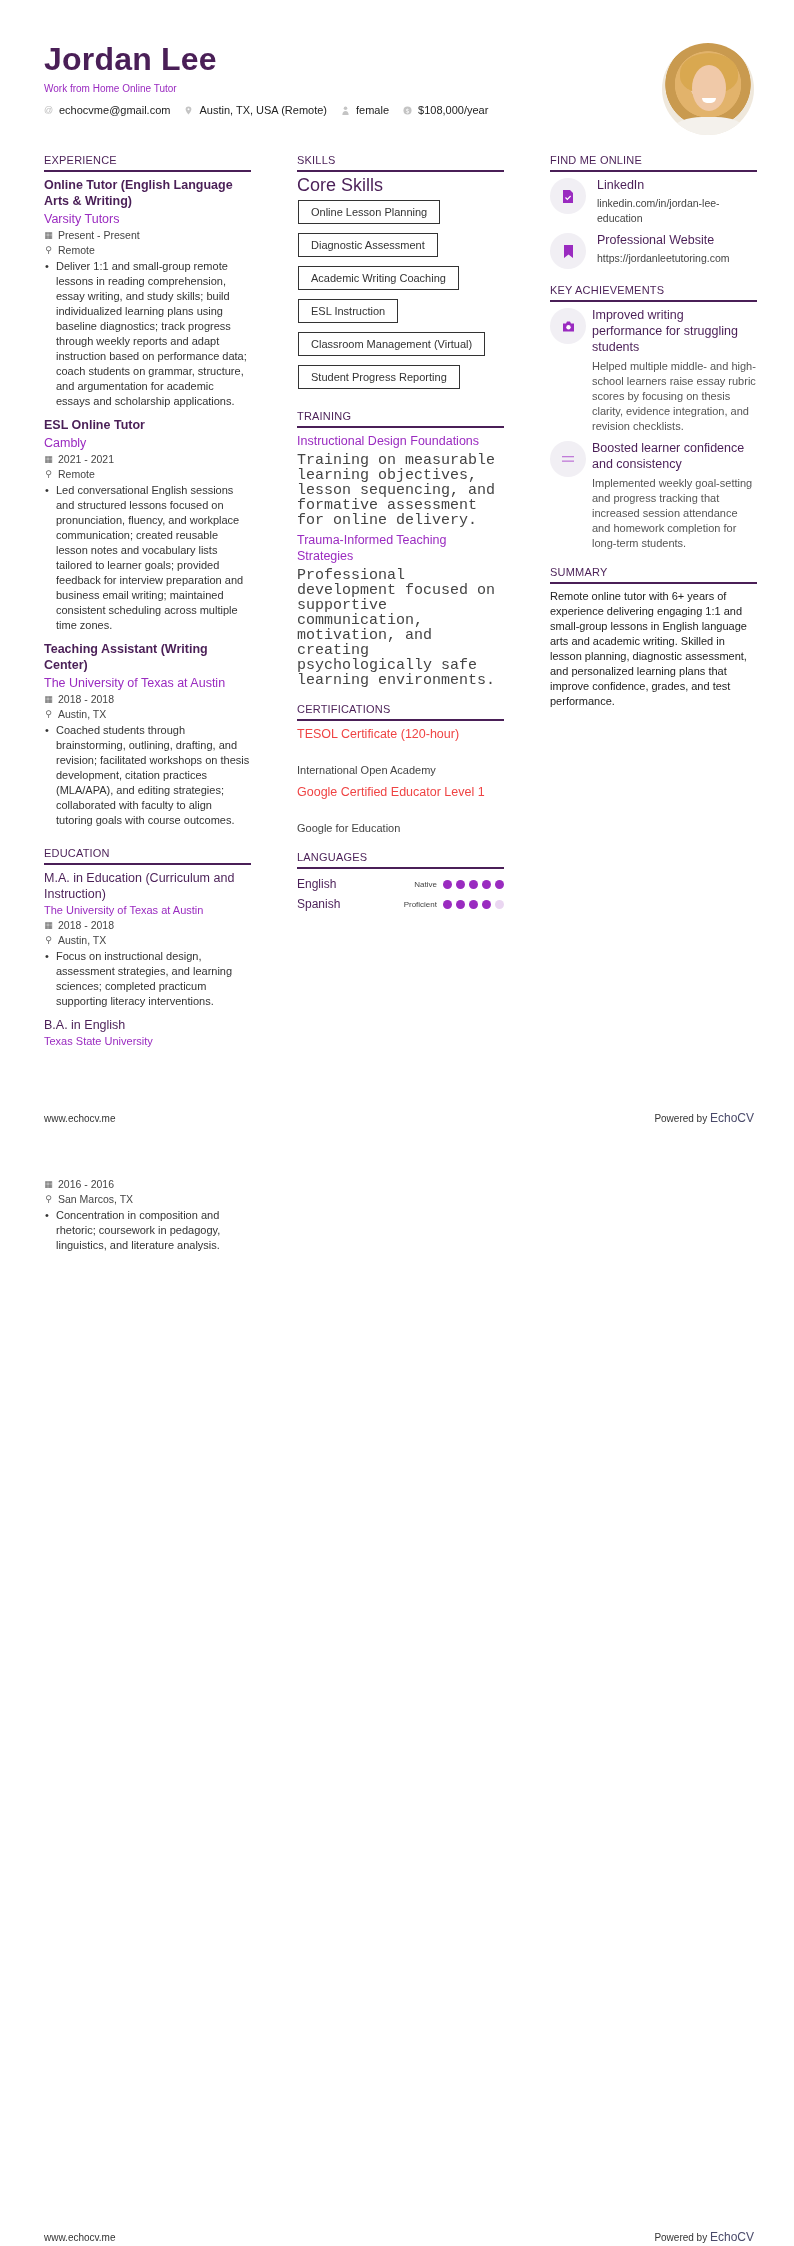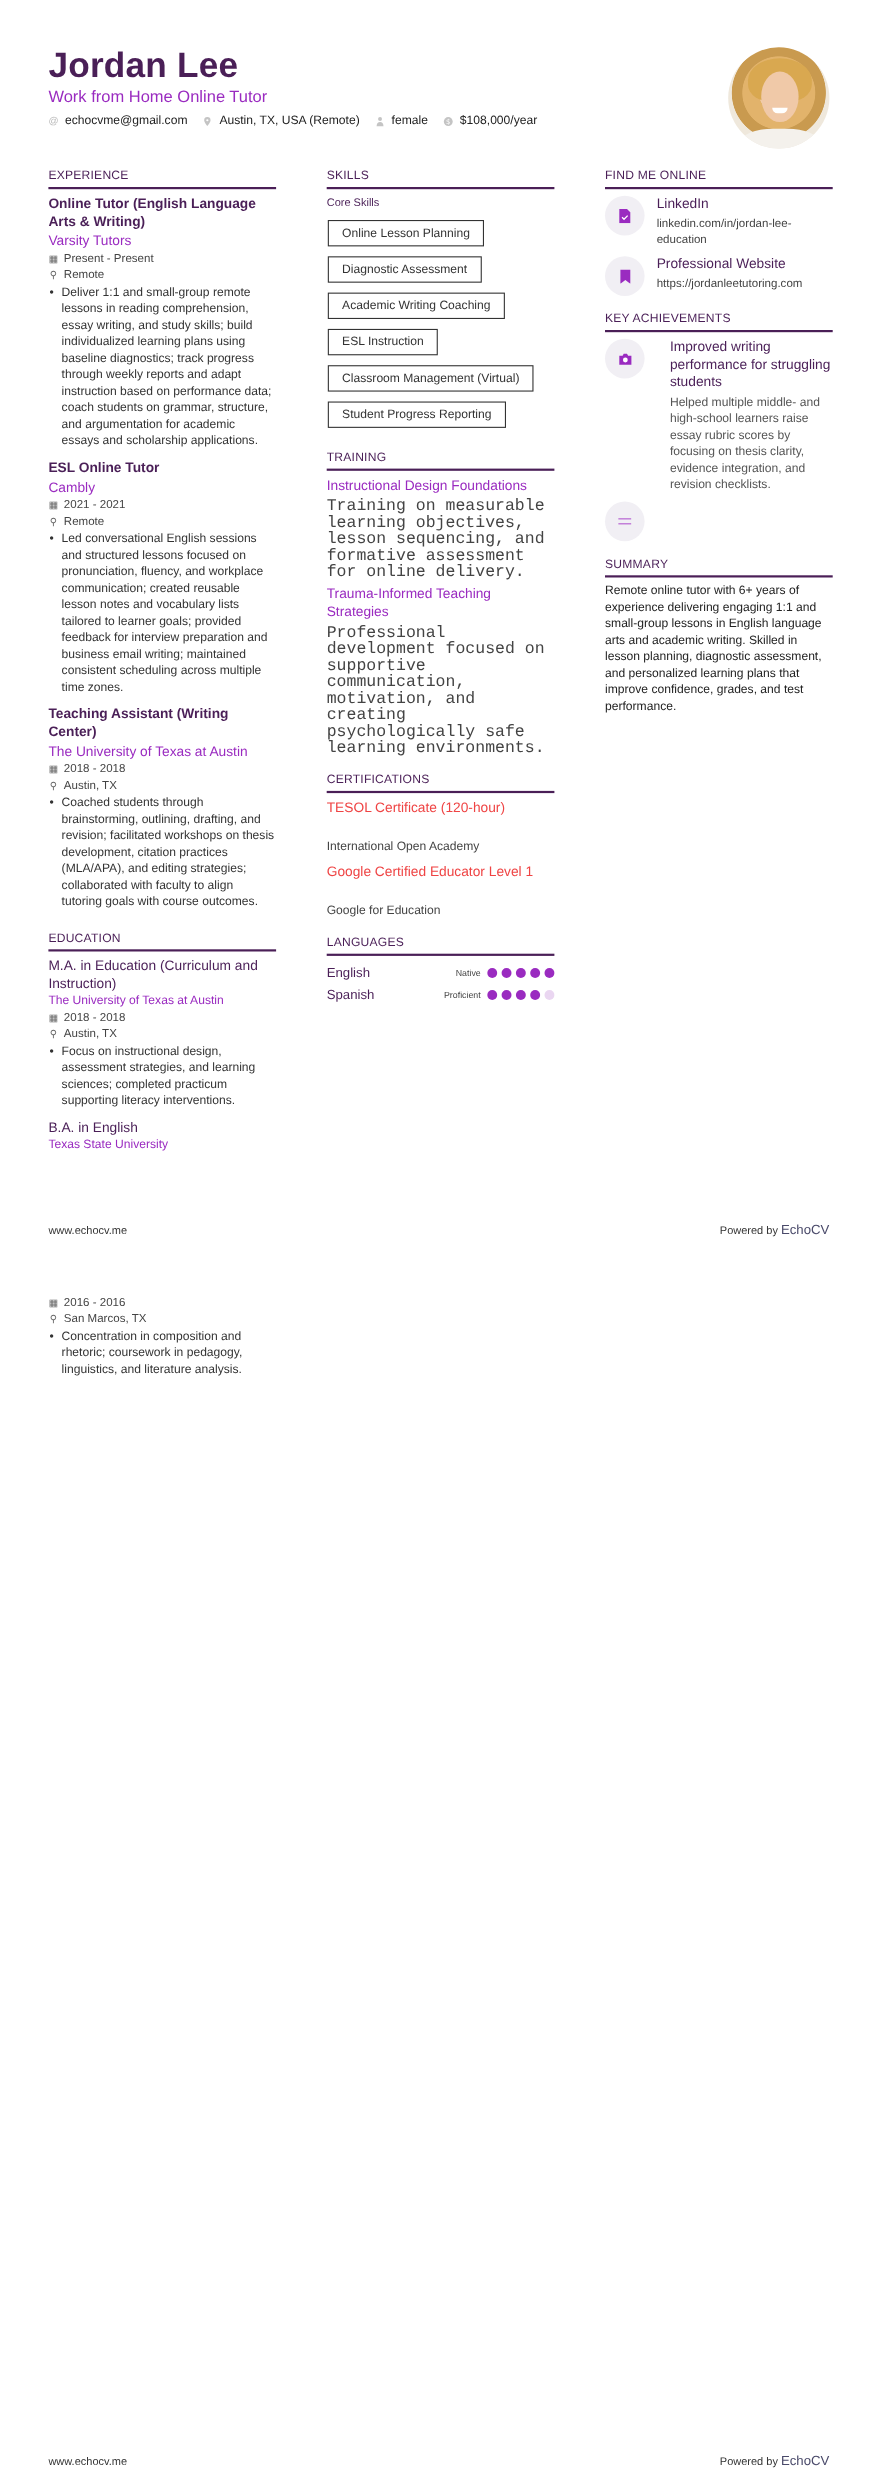--- a/index.html
+++ b/index.html
@@ -6,21 +6,21 @@
   html, body { width: 794px; height: 2246px; background: #ffffff; }
   body { font-family: "Liberation Sans", "DejaVu Sans", sans-serif; color: #333; position: relative; overflow: hidden; }
 
   .page { position: absolute; left: 0; width: 794px; }
   .page1 { top: 0; height: 1123px; }
   .page2 { top: 1123px; height: 1123px; }
 
   
   .header { position: absolute; left: 44px; top: 40px; width: 600px; }
   .name { font-size: 32px; font-weight: bold; color: #4a1f57; letter-spacing: 0.2px; line-height: 38px; }
-  .role { font-size: 15px; color: #9a2bc0; margin-top: 2px; line-height: 18px; }
+  .role { font-size: 10px; color: #9a2bc0; margin-top: 2px; line-height: 18px; }
   .contacts { display: flex; align-items: center; gap: 14px; margin-top: 6px; font-size: 11px; color: #222; }
   .contact { display: flex; align-items: center; gap: 6px; }
   .cicon { width: 9px; height: 9px; display: inline-block; color: #bbb; font-size: 9px; line-height: 9px; text-align: center; }
   .photo { position: absolute; left: 662px; top: 43px; width: 92px; height: 92px; border-radius: 50%; overflow: hidden;
            background: radial-gradient(circle at 50% 45%, #f2cfae 0 26%, #e2b36b 27% 48%, #c99a4f 49% 62%, #efe8dc 63% 100%); }
   .photo .face { position: absolute; left: 30px; top: 22px; width: 34px; height: 46px; border-radius: 50%; background: #f0c9a8; }
   .photo .hair { position: absolute; left: 18px; top: 10px; width: 58px; height: 40px; border-radius: 50% 50% 40% 40%; background: #d9a850; }
   .photo .smile { position: absolute; left: 40px; top: 55px; width: 14px; height: 5px; border-radius: 0 0 8px 8px; background: #fff; }
   .photo .shoulders { position: absolute; left: 12px; top: 74px; width: 70px; height: 30px; border-radius: 40% 40% 0 0; background: #f4f1ec; }
 
@@ -39,21 +39,21 @@
   .meta .mi { color: #666; font-size: 9px; width: 9px; text-align: center; }
   .bullets { list-style: none; margin-top: 1px; }
   .bullets li { font-size: 11px; color: #333; line-height: 15px; padding-left: 12px; position: relative; }
   .bullets li::before { content: "•"; position: absolute; left: 1px; top: 0; color: #333; }
   .entry { margin-bottom: 8px; }
 
   .edu-degree { font-size: 12.5px; color: #4a1f57; line-height: 16px; }
   .edu-school { font-size: 11px; color: #9a2bc0; line-height: 15px; margin-top: 1px; }
 
   
-  .sub-title { font-size: 10px; color: #4a1f57; line-height: 16px; margin-bottom: 4px; }
+  .sub-title { font-size: 18px; color: #4a1f57; line-height: 16px; margin-bottom: 4px; }
   .tag { display: inline-block; border: 1px solid #333; padding: 4px 12px; font-size: 11px; color: #333; margin: 3px 0 6px 1px; line-height: 14px; }
   .tags { display: flex; flex-direction: column; align-items: flex-start; }
 
   .train-title { font-size: 12.5px; color: #9a2bc0; line-height: 16px; margin-top: 2px; }
   .train-desc { font-size: 15px; color: #444; line-height: 15px; margin-top: 4px; margin-bottom: 4px; font-family: Liberation Mono, monospace; }
 
   .cert-title { font-size: 12.5px; color: #ef4444; line-height: 16px; margin-top: 2px; }
   .cert-org { font-size: 11px; color: #444; line-height: 15px; margin-top: 21px; margin-bottom: 6px; }
 
   .lang-row { display: flex; align-items: center; justify-content: space-between; height: 20px; }
@@ -63,21 +63,21 @@
   .dots { display: flex; gap: 4px; }
   .dot { width: 9px; height: 9px; border-radius: 50%; background: #9a2bc0; }
   .dot.off { background: #ead6f1; }
 
   
   .link-item { display: flex; gap: 11px; margin-bottom: 6px; }
   .icircle { width: 36px; height: 36px; border-radius: 50%; background: #f1eff4; flex: none; display: flex; align-items: center; justify-content: center; color: #9a2bc0; margin-top: 1px; }
   .link-name { font-size: 12.5px; color: #4a1f57; line-height: 16px; }
   .link-url { font-size: 10.5px; color: #444; line-height: 15px; margin-top: 3px; }
 
-  .ach-item { display: flex; gap: 23px; margin-bottom: 6px; }
+  .ach-item { display: flex; gap: 6px; margin-bottom: 6px; }
   .ach-title { font-size: 12.5px; color: #4a1f57; line-height: 16px; }
   .ach-desc { font-size: 11px; color: #555; line-height: 15px; margin-top: 4px; }
 
   .summary { font-size: 11px; color: #222; line-height: 15px; }
 
   
   .footer { position: absolute; left: 44px; right: 40px; display: flex; justify-content: space-between; align-items: baseline; font-size: 10px; color: #333; }
   .brand { font-size: 12px; color: #4a4a6a; }
 
   
@@ -307,20 +307,24 @@
           <div class="ach-desc">Helped multiple middle- and high-school learners raise essay rubric scores by focusing on thesis clarity, evidence integration, and revision checklists.</div>
         </div>
       </div>
       <div class="ach-item">
         <span class="icircle">
           <svg width="12" height="8" viewBox="0 0 12 8">
               <rect x="0" y="1" width="12" height="1.3" fill="#c07ad8"></rect>
               <rect x="0" y="5.5" width="12" height="1.3" fill="#c07ad8"></rect>
             </svg>
         </span>
+        <div>
+          <div class="ach-title">Boosted learner confidence and consistency</div>
+          <div class="ach-desc">Implemented weekly goal-setting and progress tracking that increased session attendance and homework completion for long-term students.</div>
+        </div>
       </div>
     </div>
 
     <div class="section">
       <div class="sec-title">SUMMARY</div>
       <div class="summary">Remote online tutor with 6+ years of experience delivering engaging 1:1 and small-group lessons in English language arts and academic writing. Skilled in lesson planning, diagnostic assessment, and personalized learning plans that improve confidence, grades, and test performance.</div>
     </div>
   </div>
 
   <div class="footer" style="top:1111px;">

